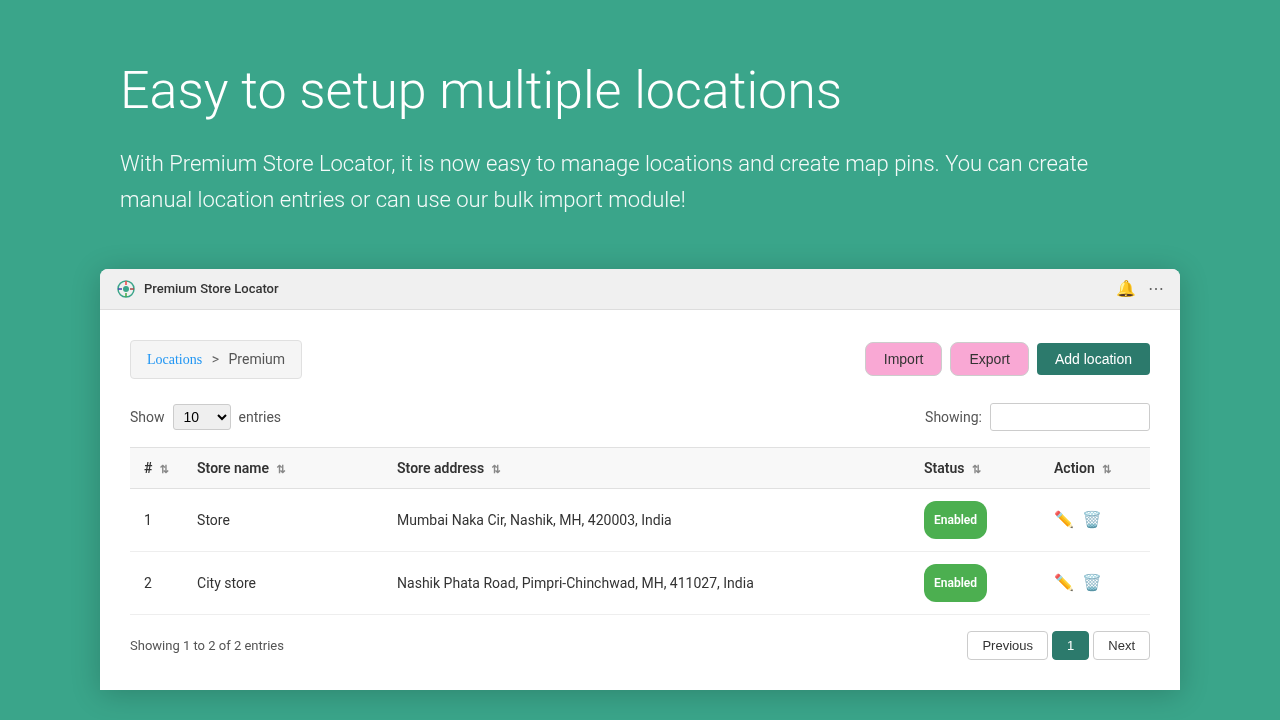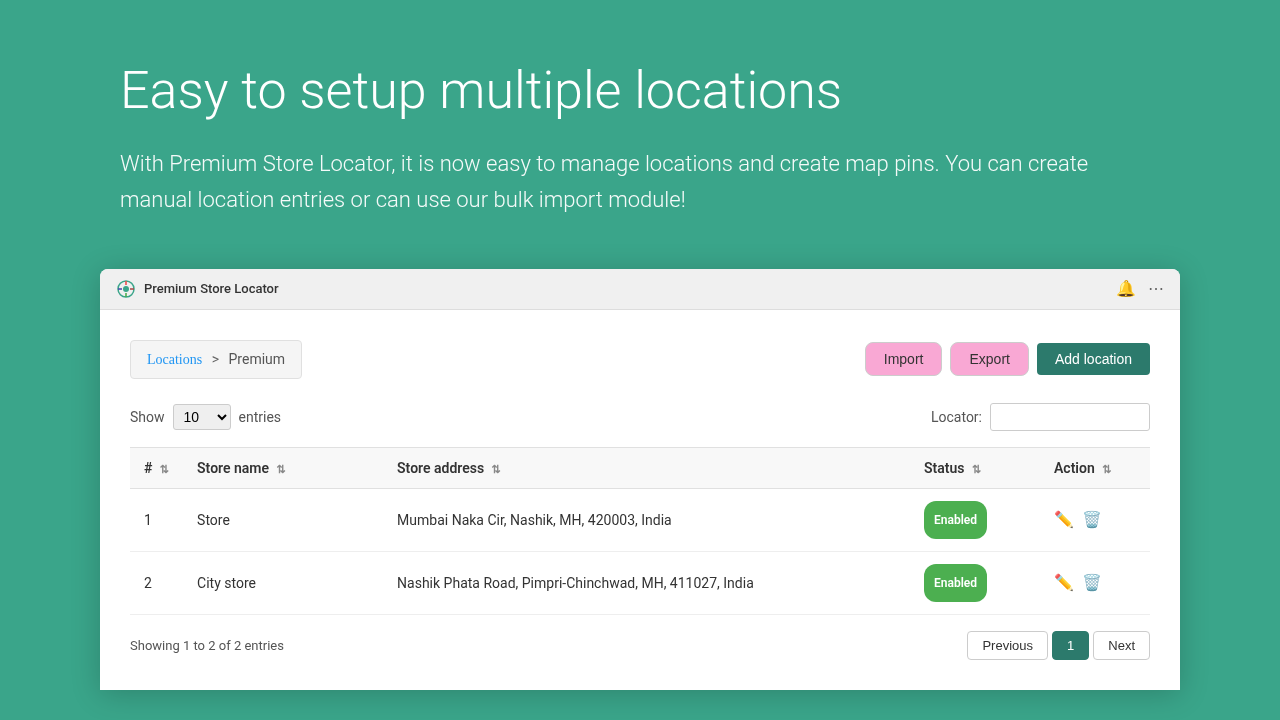--- a/index.html
+++ b/index.html
@@ -344,21 +344,21 @@
         <span>Show</span>
         <select>
           <option>10</option>
           <option>25</option>
           <option>50</option>
           <option>100</option>
         </select>
         <span>entries</span>
       </div>
       <div class="search-box">
-        <label>Locator:</label>
+        <label>Showing:</label>
         <input type="text" style="">
       </div>
     </div>
 
     <table>
       <thead>
         <tr>
           <th class="col-hash sortable">
             <span>#</span>
             <span class="sort-icon">⇅</span>

